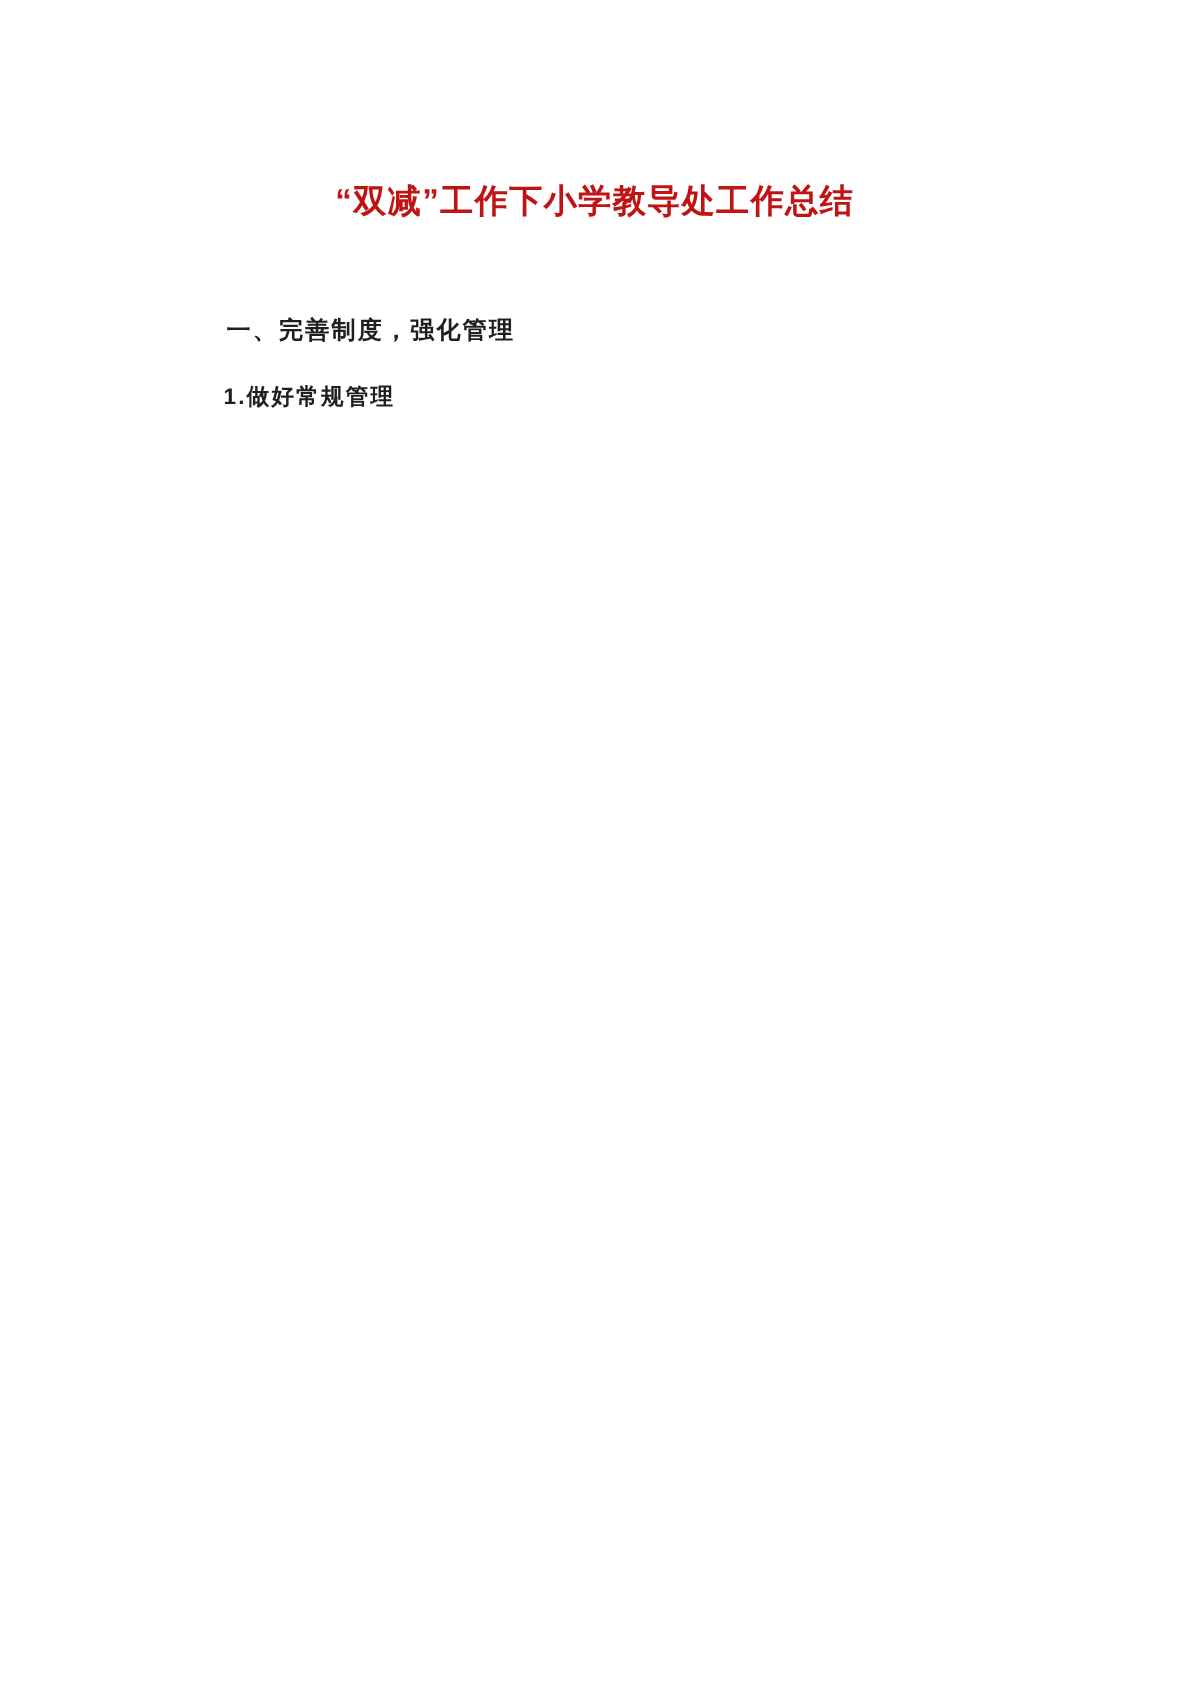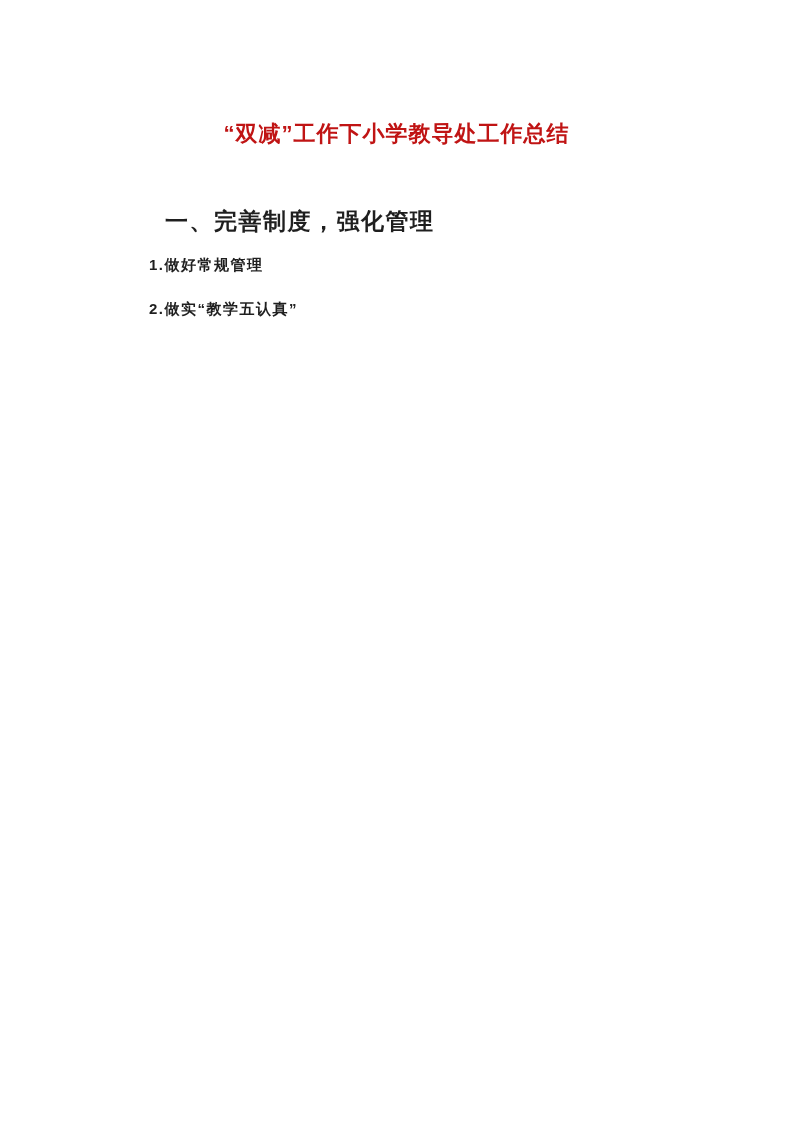--- a/index.html
+++ b/index.html
@@ -34,21 +34,21 @@
   .para {
     margin: 0;
     font-size: 19px;
     line-height: 40px;
     letter-spacing: 1.5px;
     text-align: justify;
     text-indent: 2em;
   }
   .heading-1 {
     margin: 8px 0 0 0;
-    font-size: 23px;
+    font-size: 16px;
     line-height: 40px;
     letter-spacing: 1.5px;
     font-weight: bold;
     text-indent: 2em;
   }
   .heading-2 {
     margin: 4px 0 0 0;
     font-size: 15px;
     line-height: 40px;
     letter-spacing: 1.5px;
@@ -62,17 +62,16 @@
 <div class="page">
   <h1 class="doc-title">“双减”工作下小学教导处工作总结</h1>
 
   <div class="doc-body">
 
     <h2 class="heading-1">一、完善制度，强化管理</h2>
 
     <h3 class="heading-2">1.做好常规管理</h3>
 
 
-    <h3 class="heading-2">2.做实“教学五认真”</h3>
 
 
   </div>
 </div>
 
 </body></html>

